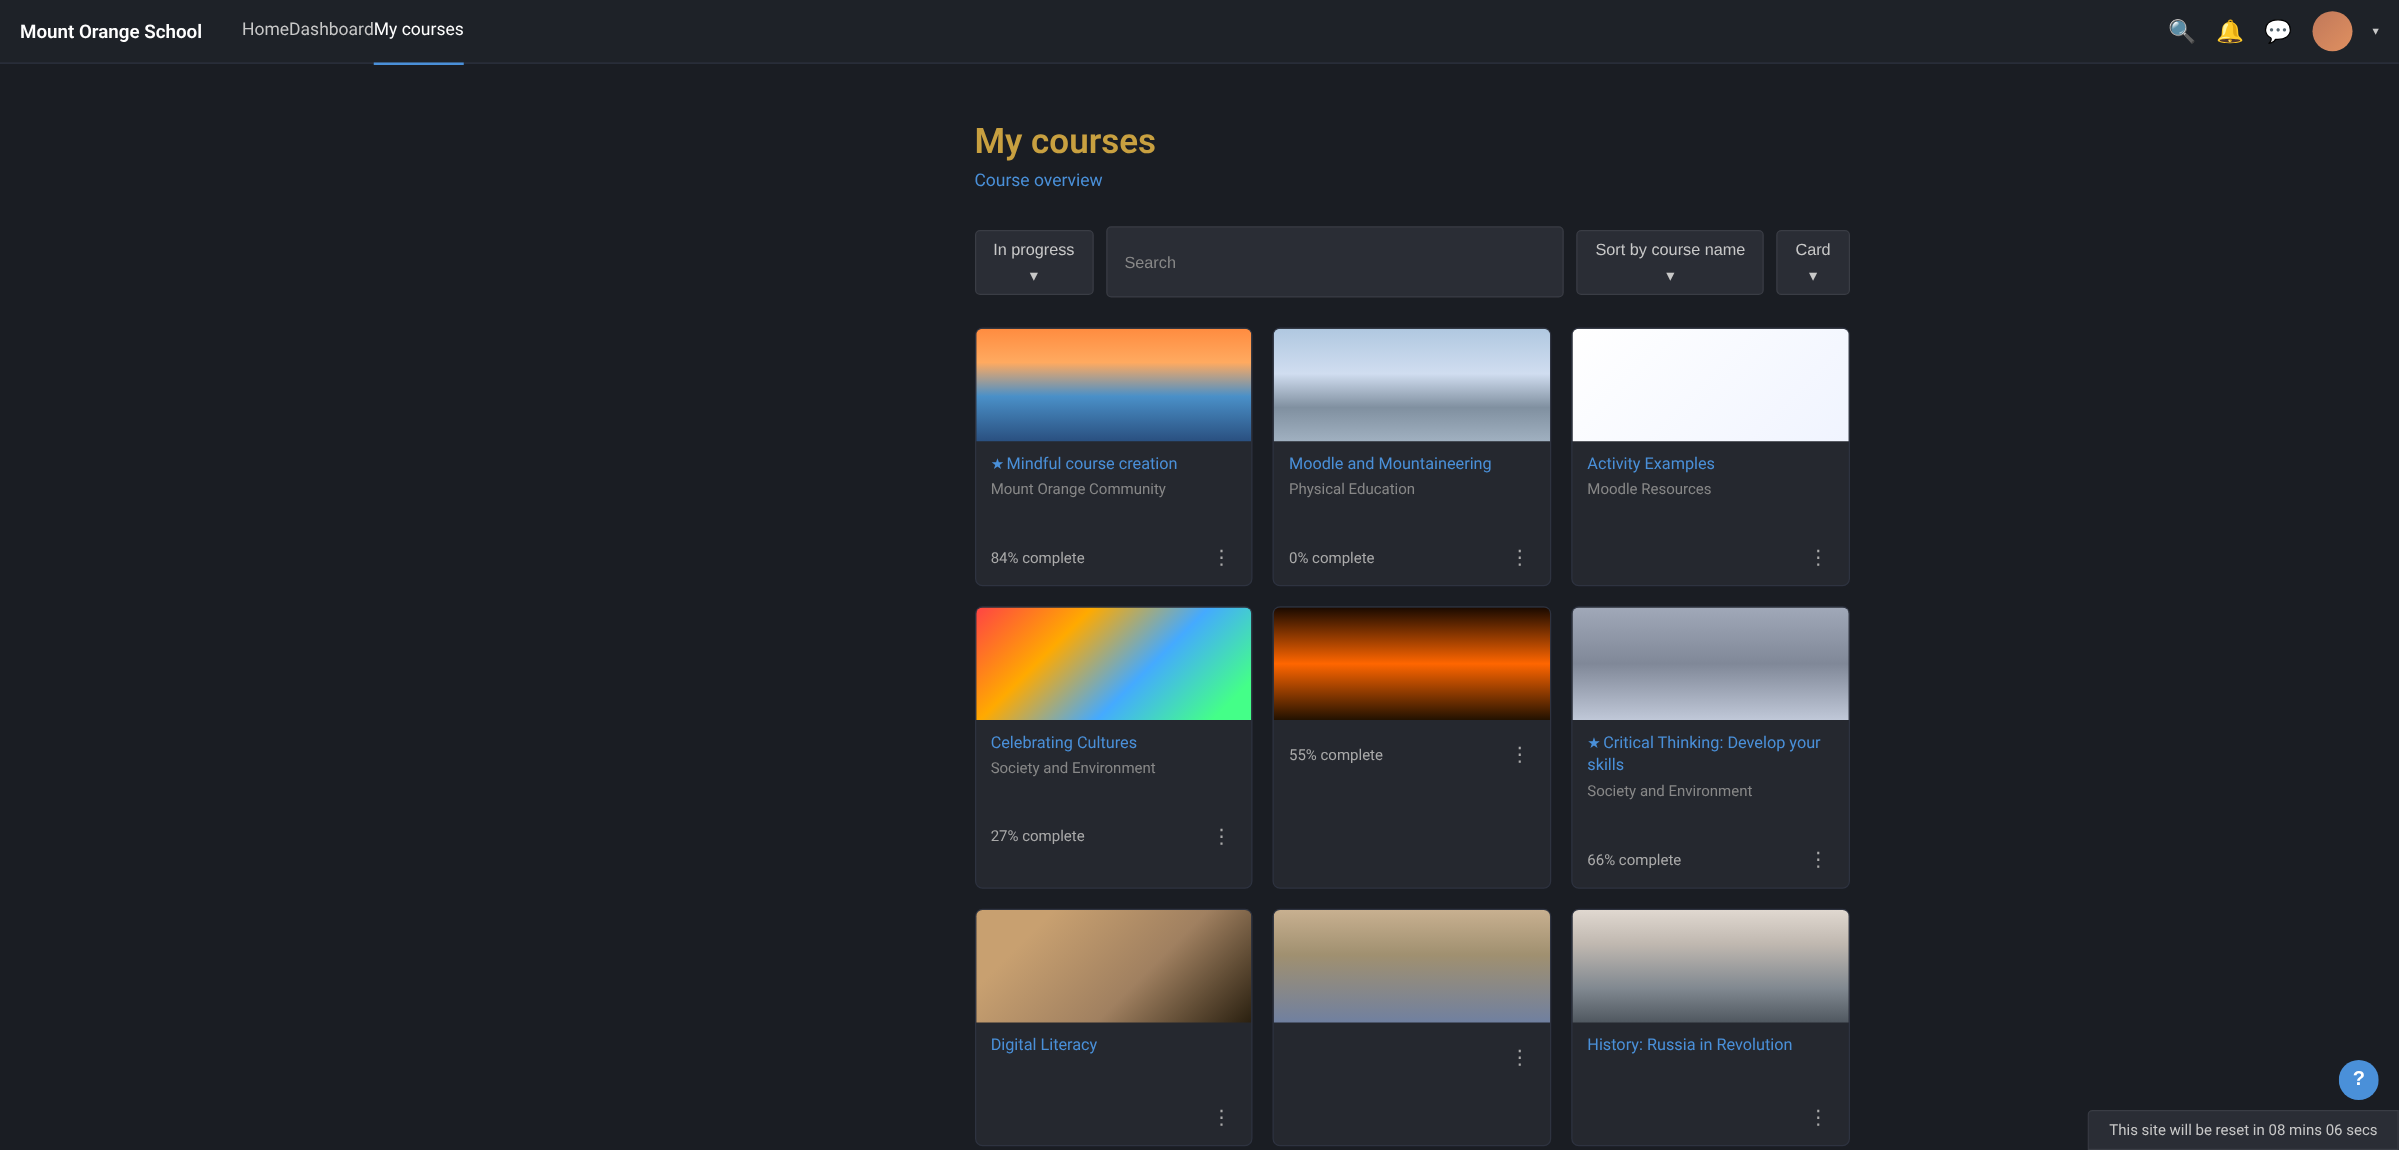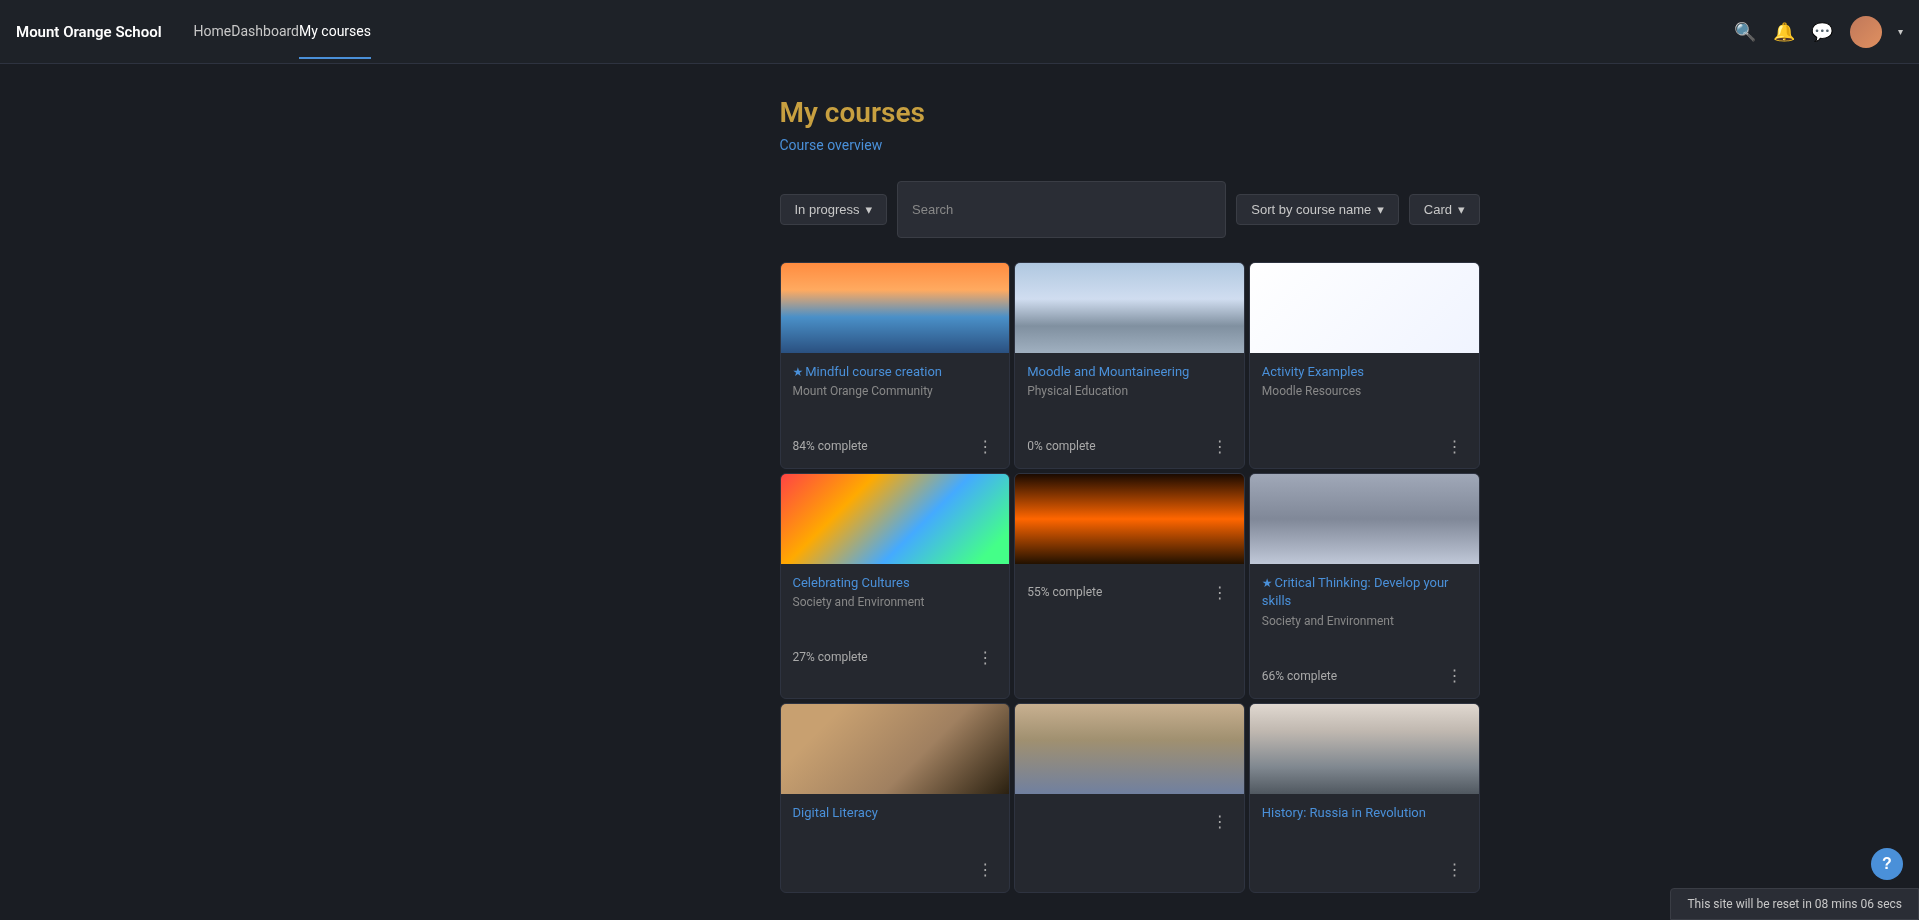--- a/index.html
+++ b/index.html
@@ -11,21 +11,21 @@
       min-height: 920px;
     }
 
     
     .navbar {
       background: #1e2228;
       border-bottom: 1px solid #2e3340;
       display: flex;
       align-items: center;
       padding: 0 16px;
-      height: 64px;
+      height: 51px;
       position: fixed;
       top: 0; left: 0; right: 0;
       z-index: 100;
     }
     .nav-brand {
       color: #fff;
       font-size: 15px;
       font-weight: 600;
       margin-right: 32px;
       white-space: nowrap;
@@ -100,38 +100,39 @@
       background: #2a2d35;
       border: 1px solid #3a3d45;
       border-radius: 4px;
       color: #c8c8c8;
       padding: 7px 14px;
       cursor: pointer;
       font-size: 13px;
       display: flex;
       align-items: center;
       gap: 6px;
+      flex-direction: column;
     }
     .filter-search {
       background: #2a2d35;
       border: 1px solid #3a3d45;
       border-radius: 4px;
       color: #c8c8c8;
       padding: 20px 14px;
       font-size: 13px;
       flex: 1;
       outline: none;
     }
     .filter-search::placeholder { color: #888; }
 
     
     .courses-grid {
       display: grid;
       grid-template-columns: repeat(3, 1fr);
-      gap: 4px;
+      gap: 16px;
     }
     .course-card {
       background: #25282f;
       border-radius: 6px;
       overflow: hidden;
       border: 1px solid #2e3340;
     }
     .course-thumb-placeholder {
       width: 100%;
       height: 90px;

